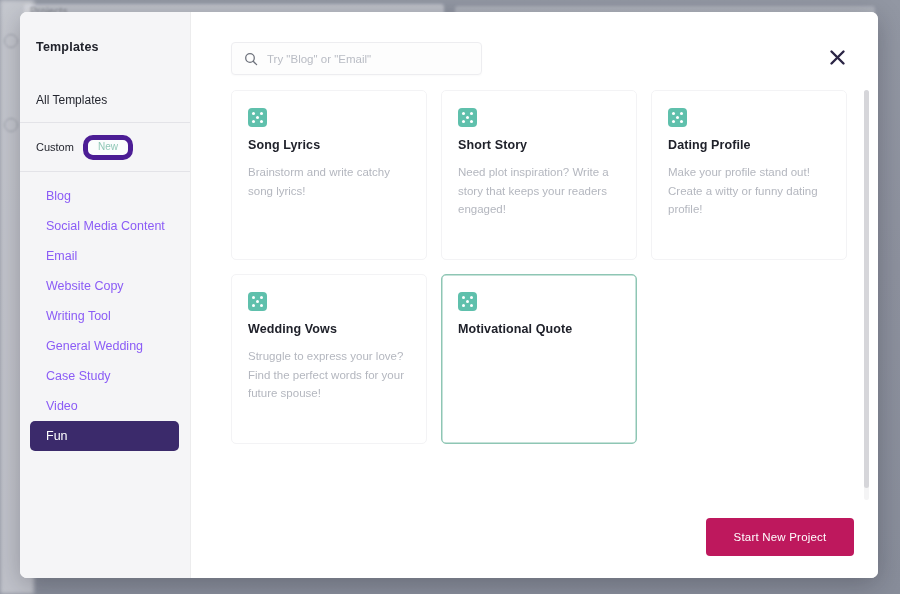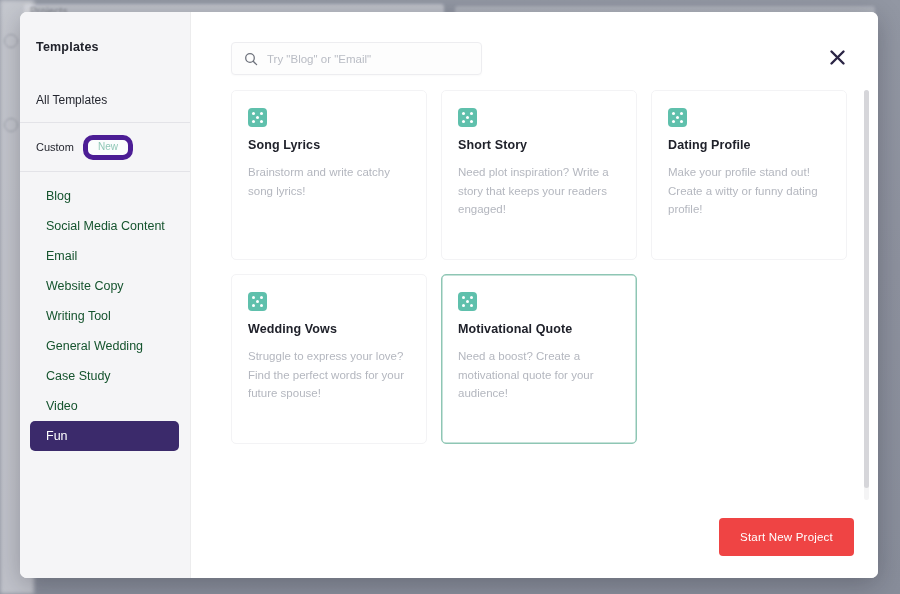--- a/index.html
+++ b/index.html
@@ -124,21 +124,21 @@
     border-radius: 10px;
     padding: 2px 10px 3px;
     line-height: 1;
     background: #fbfdfd;
   }
   .sb-list {
     padding-top: 9px;
   }
   .sb-item {
     font-size: 12.5px;
-    color: #14532d;
+    color: #8b5cf6;
     height: 30px;
     line-height: 30px;
     padding-left: 16px;
     margin: 0 12px 0 10px;
     border-radius: 5px;
     white-space: nowrap;
   }
   .sb-item.active {
     background: #3b2a6b;
     color: #ffffff;
@@ -274,23 +274,23 @@
     background: #d6d6da;
     border-radius: 3px;
     cursor: pointer;
   }
 
   
   #cta {
     position: absolute;
     right: 24px;
     bottom: 22px;
-    width: 135px;
+    width: 148px;
     height: 38px;
-    background: #ef4444;
+    background: #be185d;
     border: none;
     border-radius: 4px;
     color: #ffffff;
     font-family: "Liberation Sans", sans-serif;
     font-size: 11.5px;
     letter-spacing: .2px;
     cursor: pointer;
   }
 </style>
 </head>
@@ -394,21 +394,20 @@
         </div>
         <div class="card selected">
           <div class="card-icon">
             <i></i>
             <i></i>
             <i></i>
             <i></i>
             <i></i>
           </div>
           <div class="card-title">Motivational Quote</div>
-          <div class="card-desc">Need a boost? Create a motivational quote for your audience!</div>
         </div>
       </div>
 
     <div id="scrollbar-track">
       <div id="scrollbar-thumb"></div>
     </div>
 
     <button id="cta">Start New Project</button>
   </section>
 </div>

